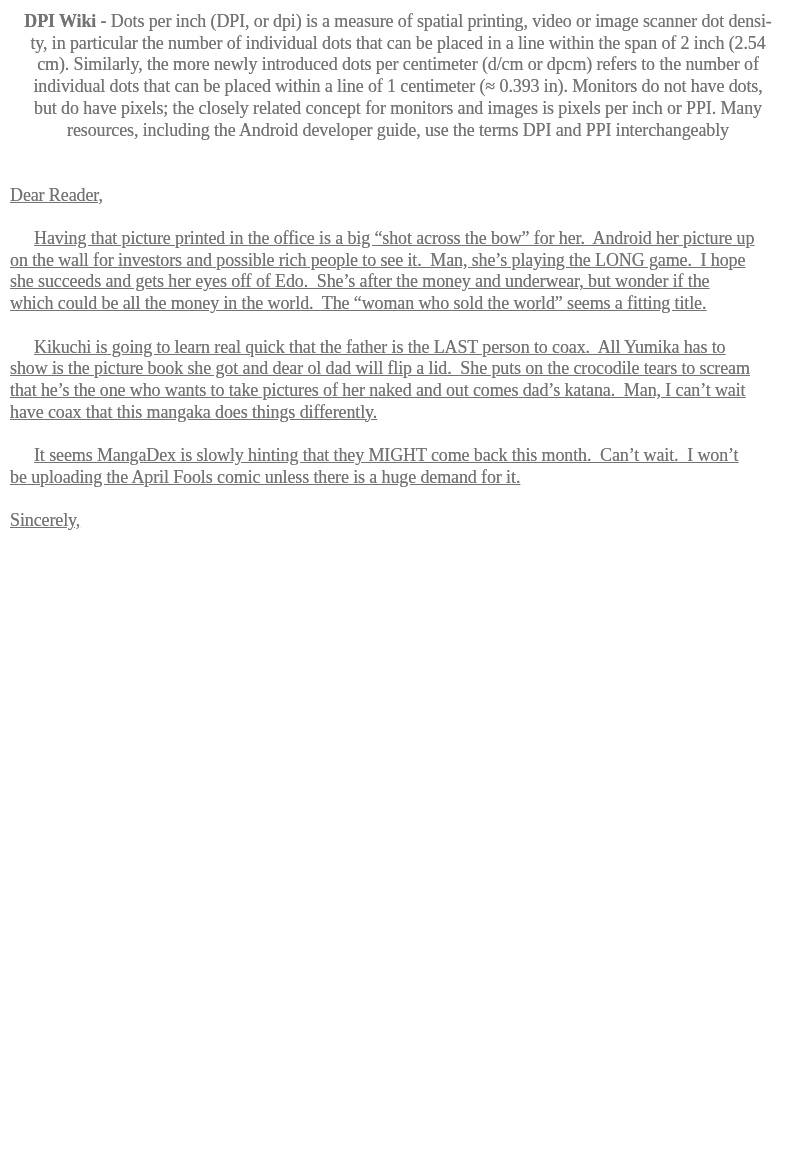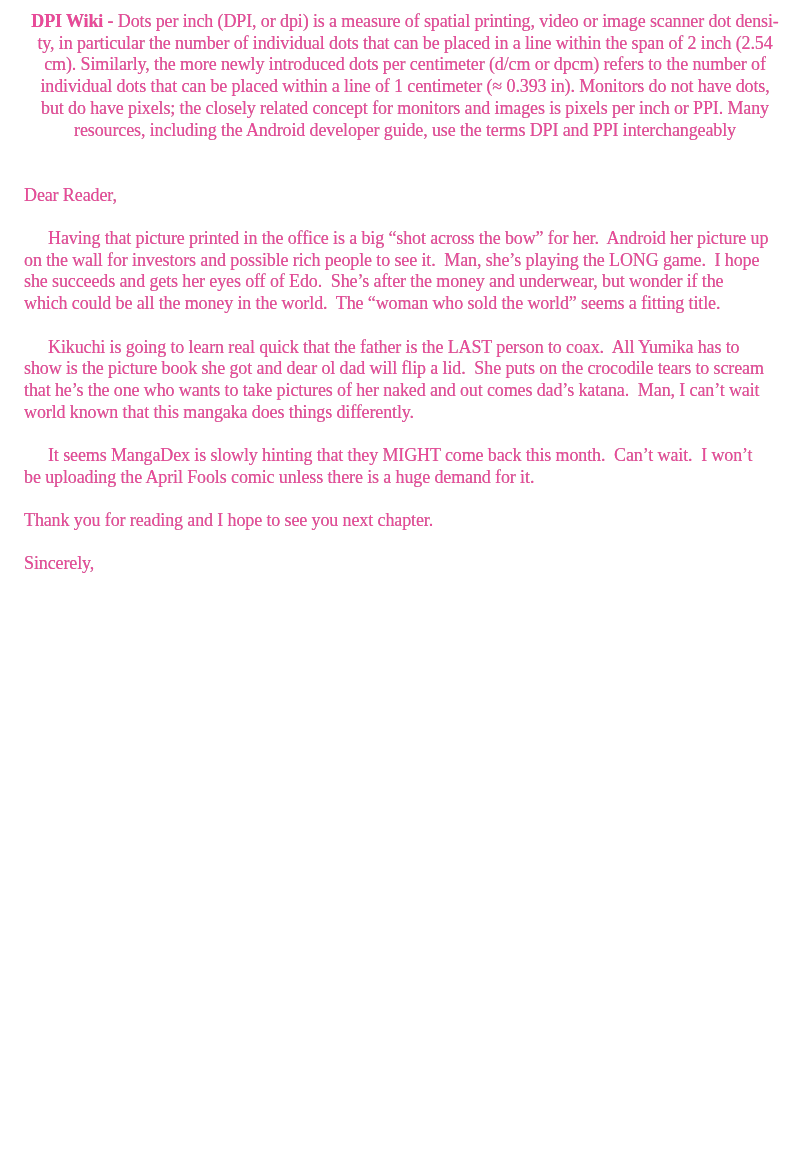--- a/index.html
+++ b/index.html
@@ -6,37 +6,38 @@
     margin: 0;
     padding: 0;
     background: #ffffff;
   }
   .page {
     position: relative;
     width: 792px;
     height: 1152px;
     box-sizing: border-box;
     background: #ffffff;
-    color: #ec4899;
+    color: #737373;
     font-family: "Liberation Serif", "DejaVu Serif", serif;
     font-size: 18px;
     line-height: 21.7px;
     letter-spacing: -0.12px;
-    padding: 11px 6px 0 24px;
+    padding: 11px 6px 0 10px;
     overflow: hidden;
     text-shadow: 0 0 0.5px rgba(30,30,30,0.45);
   }
   .para {
     margin: 0 0 21.7px 0;
   }
   .para.quote {
     margin-bottom: 43.4px;
   }
   .line {
     white-space: pre;
+    text-decoration: underline;
   }
   .center {
     text-align: center;
     white-space: pre;
   }
   .indent {
     padding-left: 24px;
   }
   .bold {
     font-weight: 700;
@@ -64,30 +65,27 @@
     <div class="line indent">Having that picture printed in the office is a big “shot across the bow” for her.  Android her picture up</div>
     <div class="line">on the wall for investors and possible rich people to see it.  Man, she’s playing the LONG game.  I hope</div>
     <div class="line">she succeeds and gets her eyes off of Edo.  She’s after the money and underwear, but wonder if the</div>
     <div class="line">which could be all the money in the world.  The “woman who sold the world” seems a fitting title.</div>
   </div>
 
   <div class="para">
     <div class="line indent">Kikuchi is going to learn real quick that the father is the LAST person to coax.  All Yumika has to</div>
     <div class="line">show is the picture book she got and dear ol dad will flip a lid.  She puts on the crocodile tears to scream</div>
     <div class="line">that he’s the one who wants to take pictures of her naked and out comes dad’s katana.  Man, I can’t wait</div>
-    <div class="line">world known that this mangaka does things differently.</div>
+    <div class="line">have coax that this mangaka does things differently.</div>
   </div>
 
   <div class="para">
     <div class="line indent">It seems MangaDex is slowly hinting that they MIGHT come back this month.  Can’t wait.  I won’t</div>
     <div class="line">be uploading the April Fools comic unless there is a huge demand for it.</div>
   </div>
 
-  <div class="para">
-    <div class="line">Thank you for reading and I hope to see you next chapter.</div>
-  </div>
 
   <div class="para">
     <div class="line">Sincerely,</div>
   </div>
 
 
 </div>
 
 </body></html>

